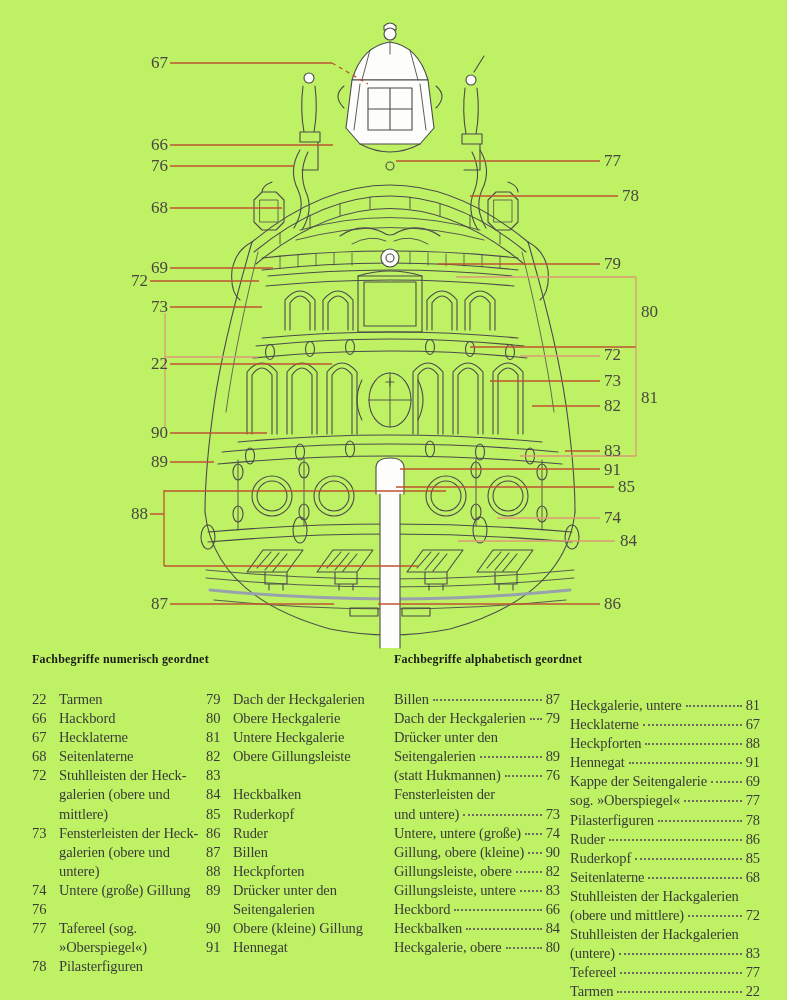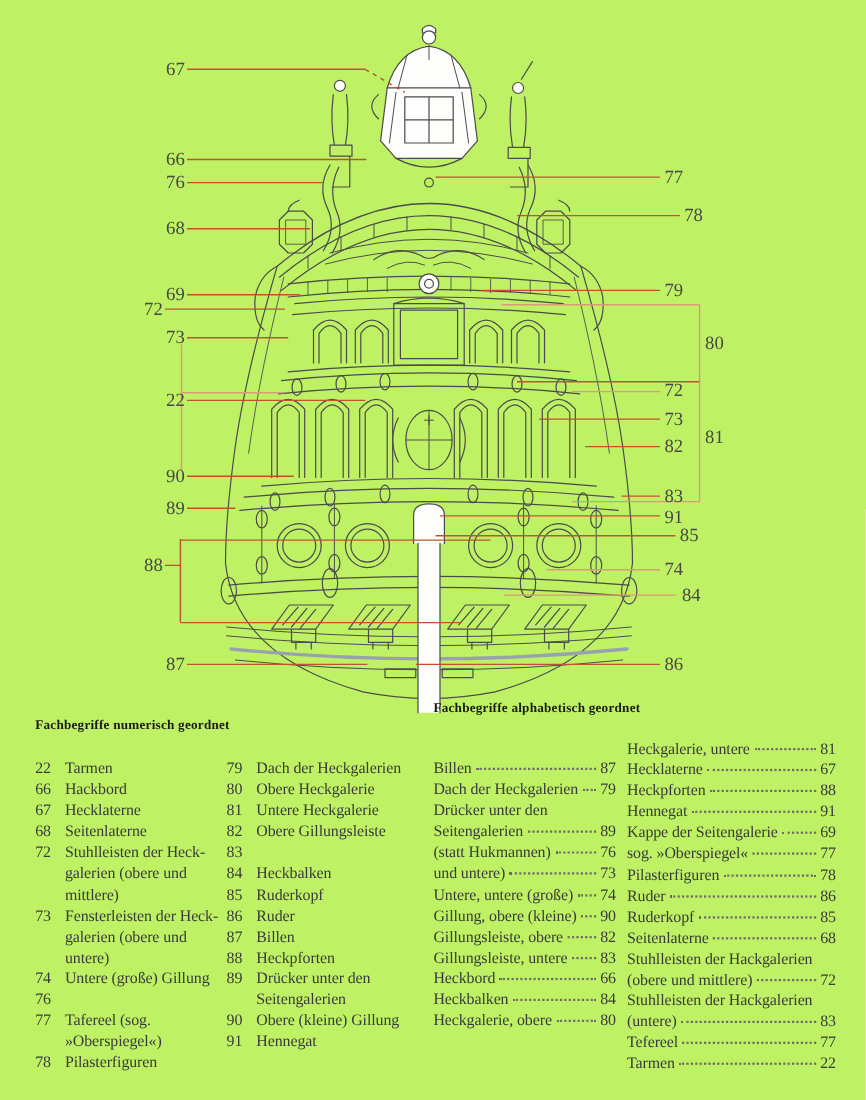--- a/index.html
+++ b/index.html
@@ -221,21 +221,21 @@
   <div class="lbl right" style="left:604px;top:396px">82</div>
   <div class="lbl right" style="left:641px;top:388px">81</div>
   <div class="lbl right" style="left:604px;top:441px">83</div>
   <div class="lbl right" style="left:604px;top:460px">91</div>
   <div class="lbl right" style="left:618px;top:477px">85</div>
   <div class="lbl right" style="left:604px;top:508px">74</div>
   <div class="lbl right" style="left:620px;top:531px">84</div>
   <div class="lbl right" style="left:604px;top:594px">86</div>
 
   <div class="gtitle" style="left:32px;top:652px">Fachbegriffe numerisch geordnet</div>
-  <div class="gtitle" style="left:394px;top:636px">Fachbegriffe alphabetisch geordnet</div>
+  <div class="gtitle" style="left:394px;top:652px">Fachbegriffe alphabetisch geordnet</div>
 
   <div class="gcol" style="left:32px;top:690px;width:176px">
     <div class="nrow">
         <span class="nnum">22</span>
         <span class="ntext">Tarmen</span>
       </div>
     <div class="nrow">
         <span class="nnum">66</span>
         <span class="ntext">Hackbord</span>
       </div>
@@ -349,20 +349,23 @@
     <div class="arow">
         <span class="atext">Seitengalerien</span>
         <span class="adots"></span>
         <span class="anum">89</span>
       </div>
     <div class="arow">
         <span class="atext">(statt Hukmannen)</span>
         <span class="adots"></span>
         <span class="anum">76</span>
       </div>
+    <div class="arow noleader">
+        <span class="atext">Fensterleisten der</span>
+      </div>
     <div class="arow">
         <span class="atext">und untere)</span>
         <span class="adots"></span>
         <span class="anum">73</span>
       </div>
     <div class="arow">
         <span class="atext">Untere, untere (große)</span>
         <span class="adots"></span>
         <span class="anum">74</span>
       </div>
@@ -391,21 +394,21 @@
         <span class="adots"></span>
         <span class="anum">84</span>
       </div>
     <div class="arow">
         <span class="atext">Heckgalerie, obere</span>
         <span class="adots"></span>
         <span class="anum">80</span>
       </div>
   </div>
 
-  <div class="gcol" style="left:570px;top:672px;width:190px">
+  <div class="gcol" style="left:570px;top:696px;width:190px">
     <div class="arow">
         <span class="atext">Heckgalerie, untere</span>
         <span class="adots"></span>
         <span class="anum">81</span>
       </div>
     <div class="arow">
         <span class="atext">Hecklaterne</span>
         <span class="adots"></span>
         <span class="anum">67</span>
       </div>

